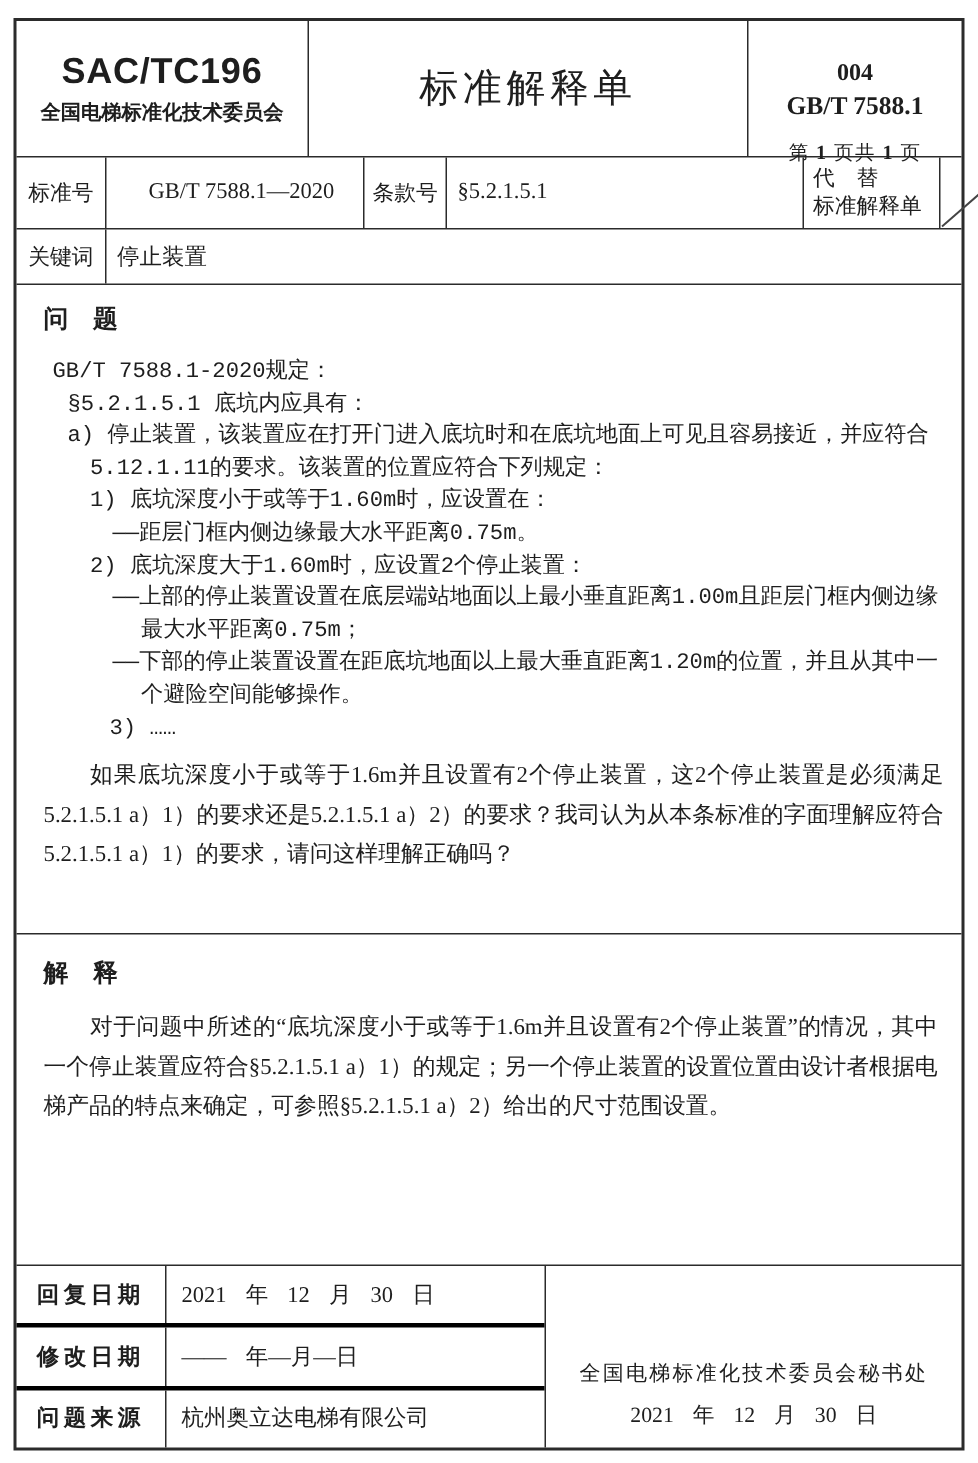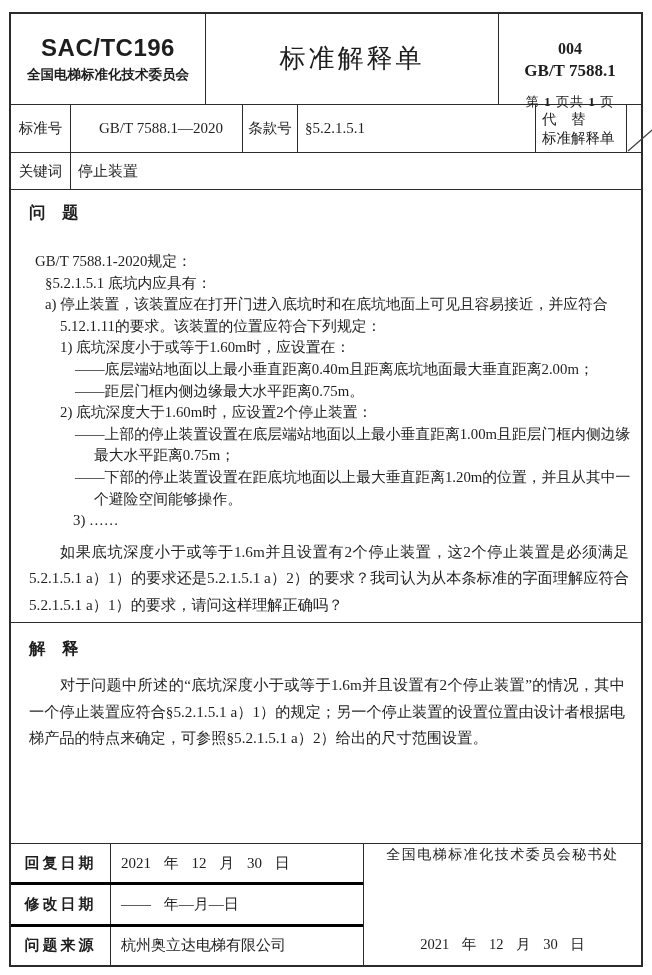--- a/index.html
+++ b/index.html
@@ -37,36 +37,36 @@
   .cell-diag{flex:1;position:relative;}
   .cell-diag svg{position:absolute;left:0;top:0;overflow:visible;}
 
   
   .row-key{height:36px;flex:none;display:flex;}
 
   
   .box-question{height:433px;flex:none;padding:13px 12px 0 18px;box-sizing:border-box;}
   .box-interp{height:221px;flex:none;padding:16px 16px 0 18px;box-sizing:border-box;}
   .sec-heading{font-weight:bold;font-size:16.5px;line-height:20px;}
-  .q-list{margin-top:28px;}
+  .q-list{margin-top:15px;font-family:Liberation Mono, monospace;}
   .q-line{font-size:14.8px;line-height:21.6px;white-space:nowrap;}
   .lv0{margin-left:6px;} .lv1{margin-left:16px;} .lv2{margin-left:31px;}
   .lv3{margin-left:46px;} .lv3b{margin-left:44px;} .lv4{margin-left:65px;}
   .para{font-size:15.2px;line-height:26.5px;text-align:justify;text-indent:31px;}
   .closing{margin-top:7px;}
   .interp-para{margin-top:13px;}
 
   
   .footer{flex:1;display:flex;}
   .footer-left{width:352px;flex:none;display:flex;flex-direction:column;border-right:1px solid #2b2b2b;}
   .f-row{flex:1;display:flex;}
   .f-row:not(:last-child){border-bottom:3px solid #000000;}
   .f-label{width:99px;flex:none;display:flex;align-items:center;justify-content:center;font-weight:bold;font-size:15px;letter-spacing:3px;border-right:1px solid #2b2b2b;}
   .f-value{flex:1;display:flex;align-items:center;padding-left:10px;font-size:15px;word-spacing:9px;}
-  .footer-right{flex:1;display:flex;flex-direction:column;align-items:center;justify-content:space-between;padding-bottom:9px;gap:4px;}
+  .footer-right{flex:1;display:flex;flex-direction:column;align-items:center;justify-content:flex-end;padding-bottom:9px;gap:4px;}
   .secretariat{font-size:14px;letter-spacing:1.5px;line-height:22px;}
   .sec-date{font-size:14.5px;word-spacing:9px;line-height:24px;}
 </style>
 </head>
 <body>
 
 <div class="sheet">
   <div class="frame">
 
     <div class="row-top bb">
@@ -106,21 +106,20 @@
     </div>
 
     <div class="box-question bb">
       <div class="sec-heading">问　题</div>
       <div class="q-list">
         <div class="q-line lv0">GB/T 7588.1-2020规定：</div>
         <div class="q-line lv1">§5.2.1.5.1 底坑内应具有：</div>
         <div class="q-line lv1">a) 停止装置，该装置应在打开门进入底坑时和在底坑地面上可见且容易接近，并应符合</div>
         <div class="q-line lv2">5.12.1.11的要求。该装置的位置应符合下列规定：</div>
         <div class="q-line lv2">1) 底坑深度小于或等于1.60m时，应设置在：</div>
-        <div class="q-line lv3">——底层端站地面以上最小垂直距离0.40m且距离底坑地面最大垂直距离2.00m；</div>
         <div class="q-line lv3">——距层门框内侧边缘最大水平距离0.75m。</div>
         <div class="q-line lv2">2) 底坑深度大于1.60m时，应设置2个停止装置：</div>
         <div class="q-line lv3">——上部的停止装置设置在底层端站地面以上最小垂直距离1.00m且距层门框内侧边缘</div>
         <div class="q-line lv4">最大水平距离0.75m；</div>
         <div class="q-line lv3">——下部的停止装置设置在距底坑地面以上最大垂直距离1.20m的位置，并且从其中一</div>
         <div class="q-line lv4">个避险空间能够操作。</div>
         <div class="q-line lv3b">3) ……</div>
       </div>
       <div class="para closing">如果底坑深度小于或等于1.6m并且设置有2个停止装置，这2个停止装置是必须满足5.2.1.5.1 a）1）的要求还是5.2.1.5.1 a）2）的要求？我司认为从本条标准的字面理解应符合5.2.1.5.1 a）1）的要求，请问这样理解正确吗？</div>
     </div>

